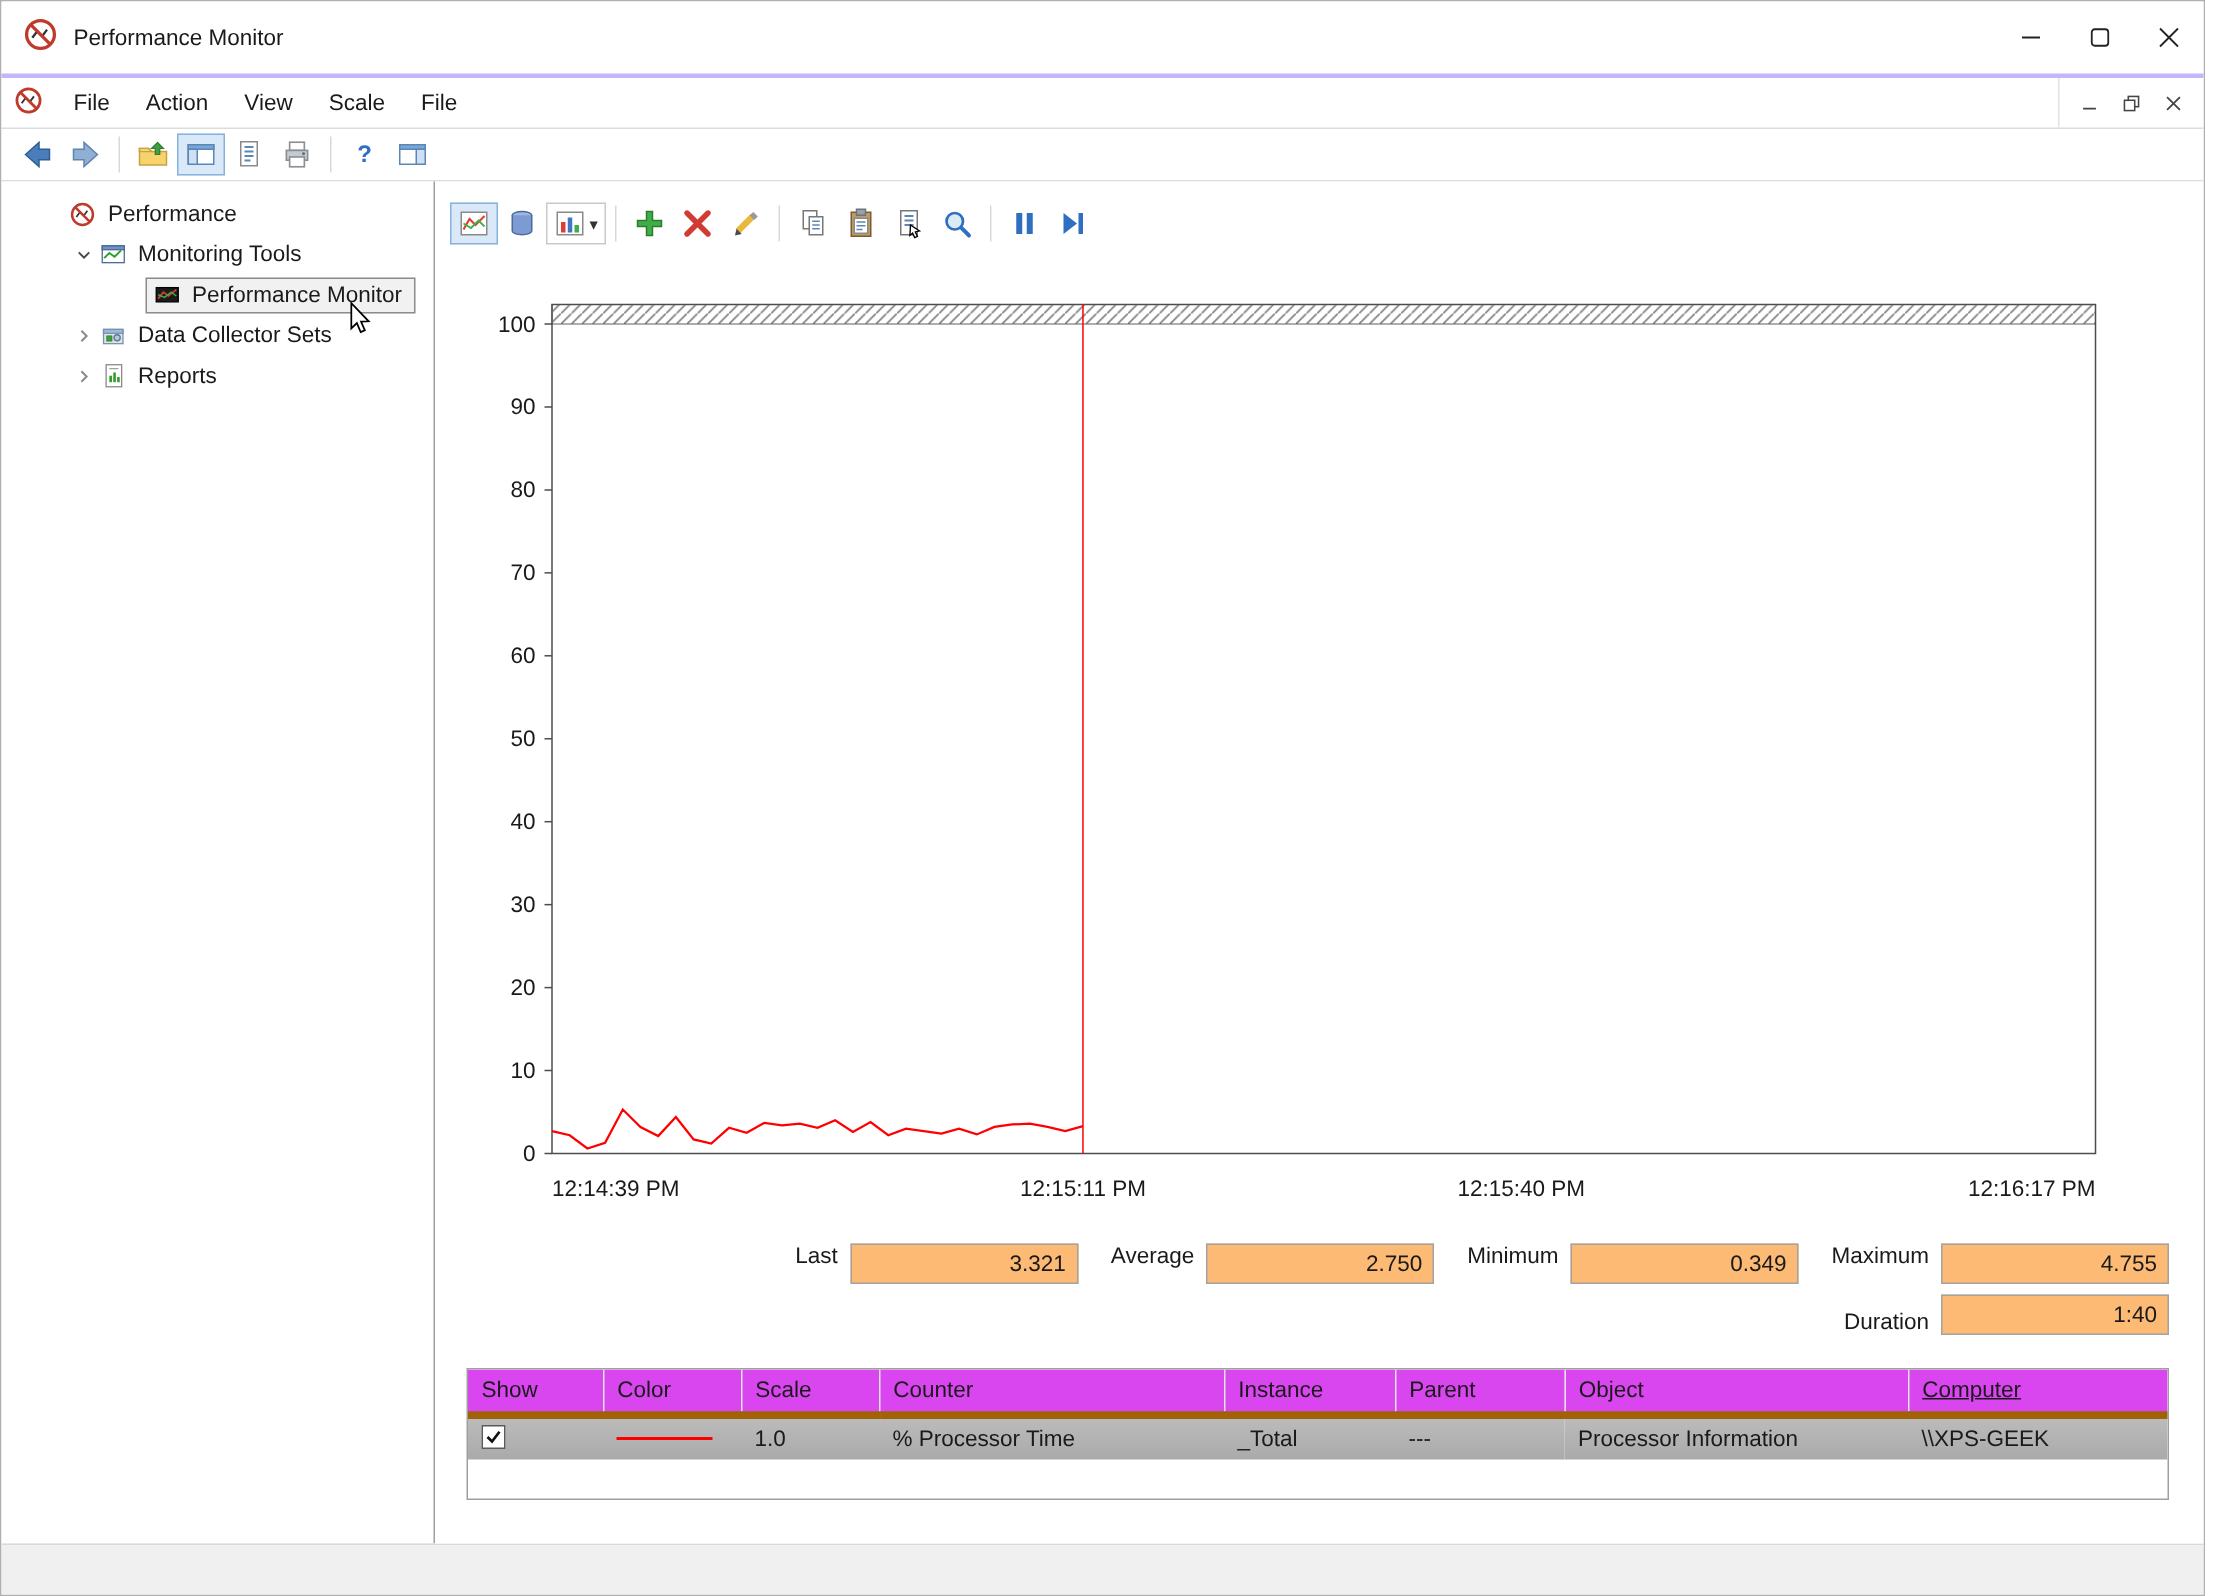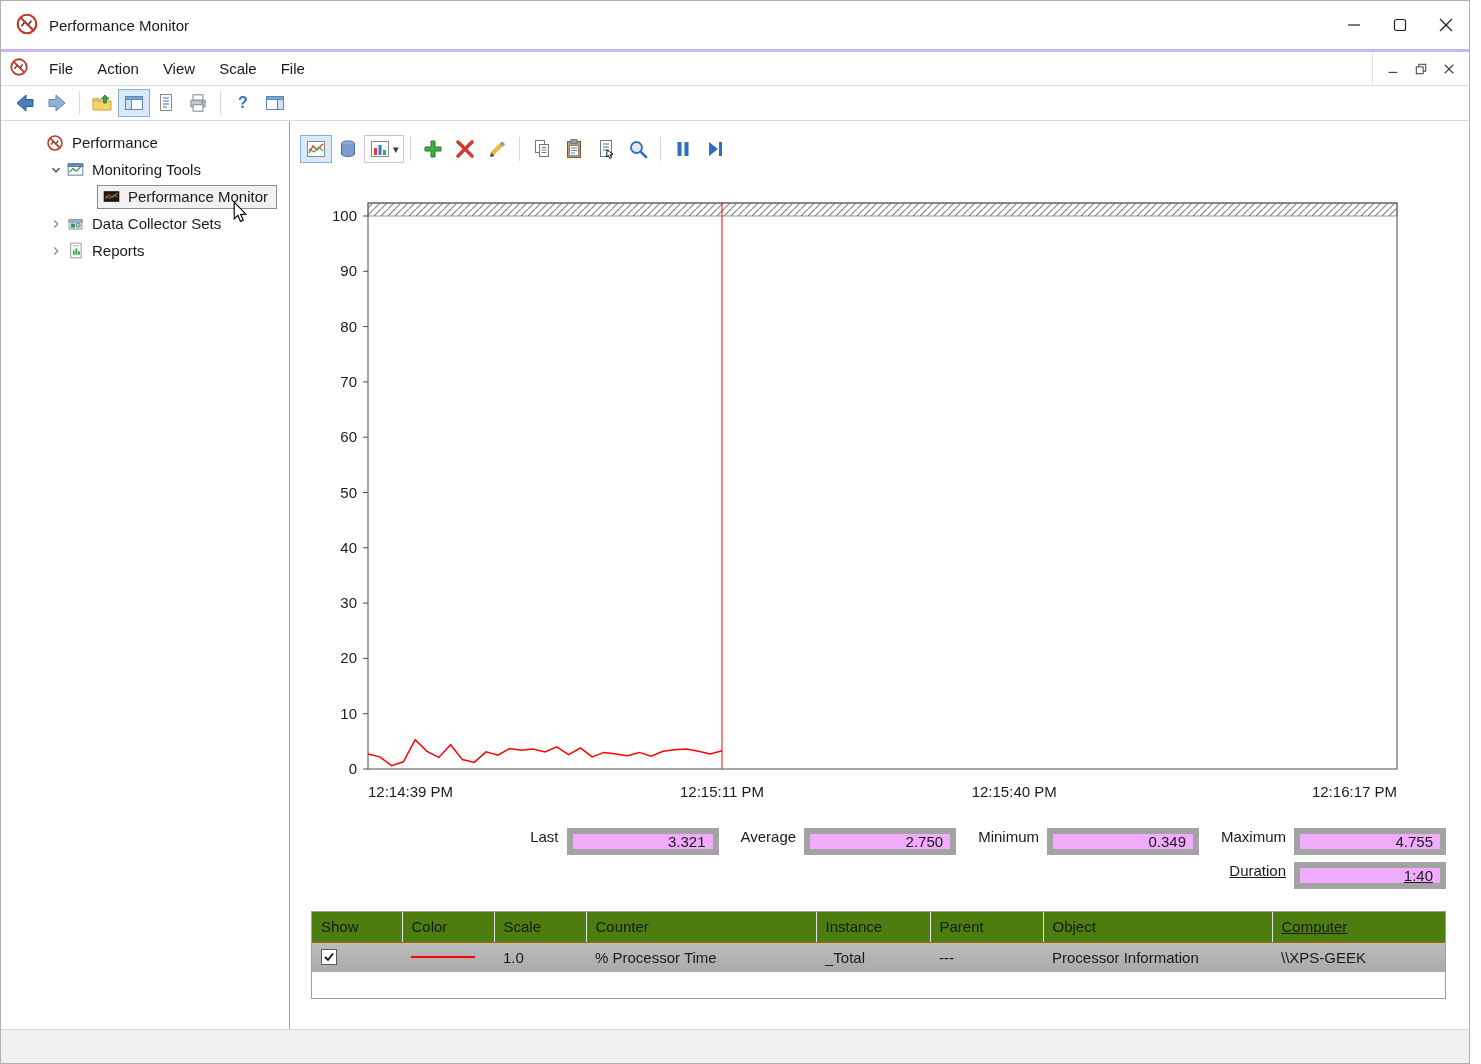--- a/index.html
+++ b/index.html
@@ -43,27 +43,27 @@
   .caret { font-size:11px; color:#333; margin-left:2px; }
   .graph-type-btn { display:inline-flex; align-items:center; border:1px solid #c9c9c9; height:28px; padding:0 4px; }
 
   
   .chart-wrap { margin-top:28px; }
   svg text { font-family:"Liberation Sans", sans-serif; }
 
   
   .stats-row { display:flex; align-items:flex-start; justify-content:flex-end; margin:18px 23px 0 0; gap:8px; }
   .stat-label { margin-left:14px; }
-  .stat-box { width:152px; height:27px; border:6px solid #a3a3a3; background:#f0abfc; display:flex; align-items:center; justify-content:flex-end; padding-right:7px; }
-  .duration-row { display:flex; align-items:flex-start; justify-content:flex-end; margin:7px 23px 0 0; gap:8px;text-decoration:underline; }
+  .stat-box { width:152px; height:27px; border:1px solid #a3a3a3; background:#fdba74; display:flex; align-items:center; justify-content:flex-end; padding-right:7px; }
+  .duration-row { display:flex; align-items:flex-end; justify-content:flex-end; margin:7px 23px 0 0; gap:8px; }
 
   
   .table-wrap { margin:22px 23px 0 21px; border:1px solid #9f9f9f; height:88px; background:#fff; overflow:hidden; }
   table.counters { width:100%; border-collapse:collapse; table-layout:fixed; }
-  table.counters th { text-align:left; font-weight:normal; padding:5px 9px; border-right:1px solid #e3e3e3; border-bottom:1px solid #a16207; background:#4d7c0f; height:30px; }
+  table.counters th { text-align:left; font-weight:normal; padding:5px 9px; border-right:1px solid #e3e3e3; border-bottom:5px solid #a16207; background:#d946ef; height:30px; }
   table.counters th:last-child { border-right:none;text-decoration:underline; }
   table.counters td { padding:4px 9px; height:30px; }
   tr.counter-row { background:linear-gradient(#bdbdbd,#aaaaaa); }
   .swatch { width:64px; height:2px; }
   .cbx { width:16px; height:16px; background:#fff; border:1px solid #5a5a5a; display:inline-flex; align-items:center; justify-content:center; }
 
   
   .statusbar { height:34px; background:#f0f0f0; border-top:1px solid #d9d9d9; flex:0 0 auto; }
 
   .cursor { position:absolute; left:229px; top:200px; z-index:50; pointer-events:none; }

